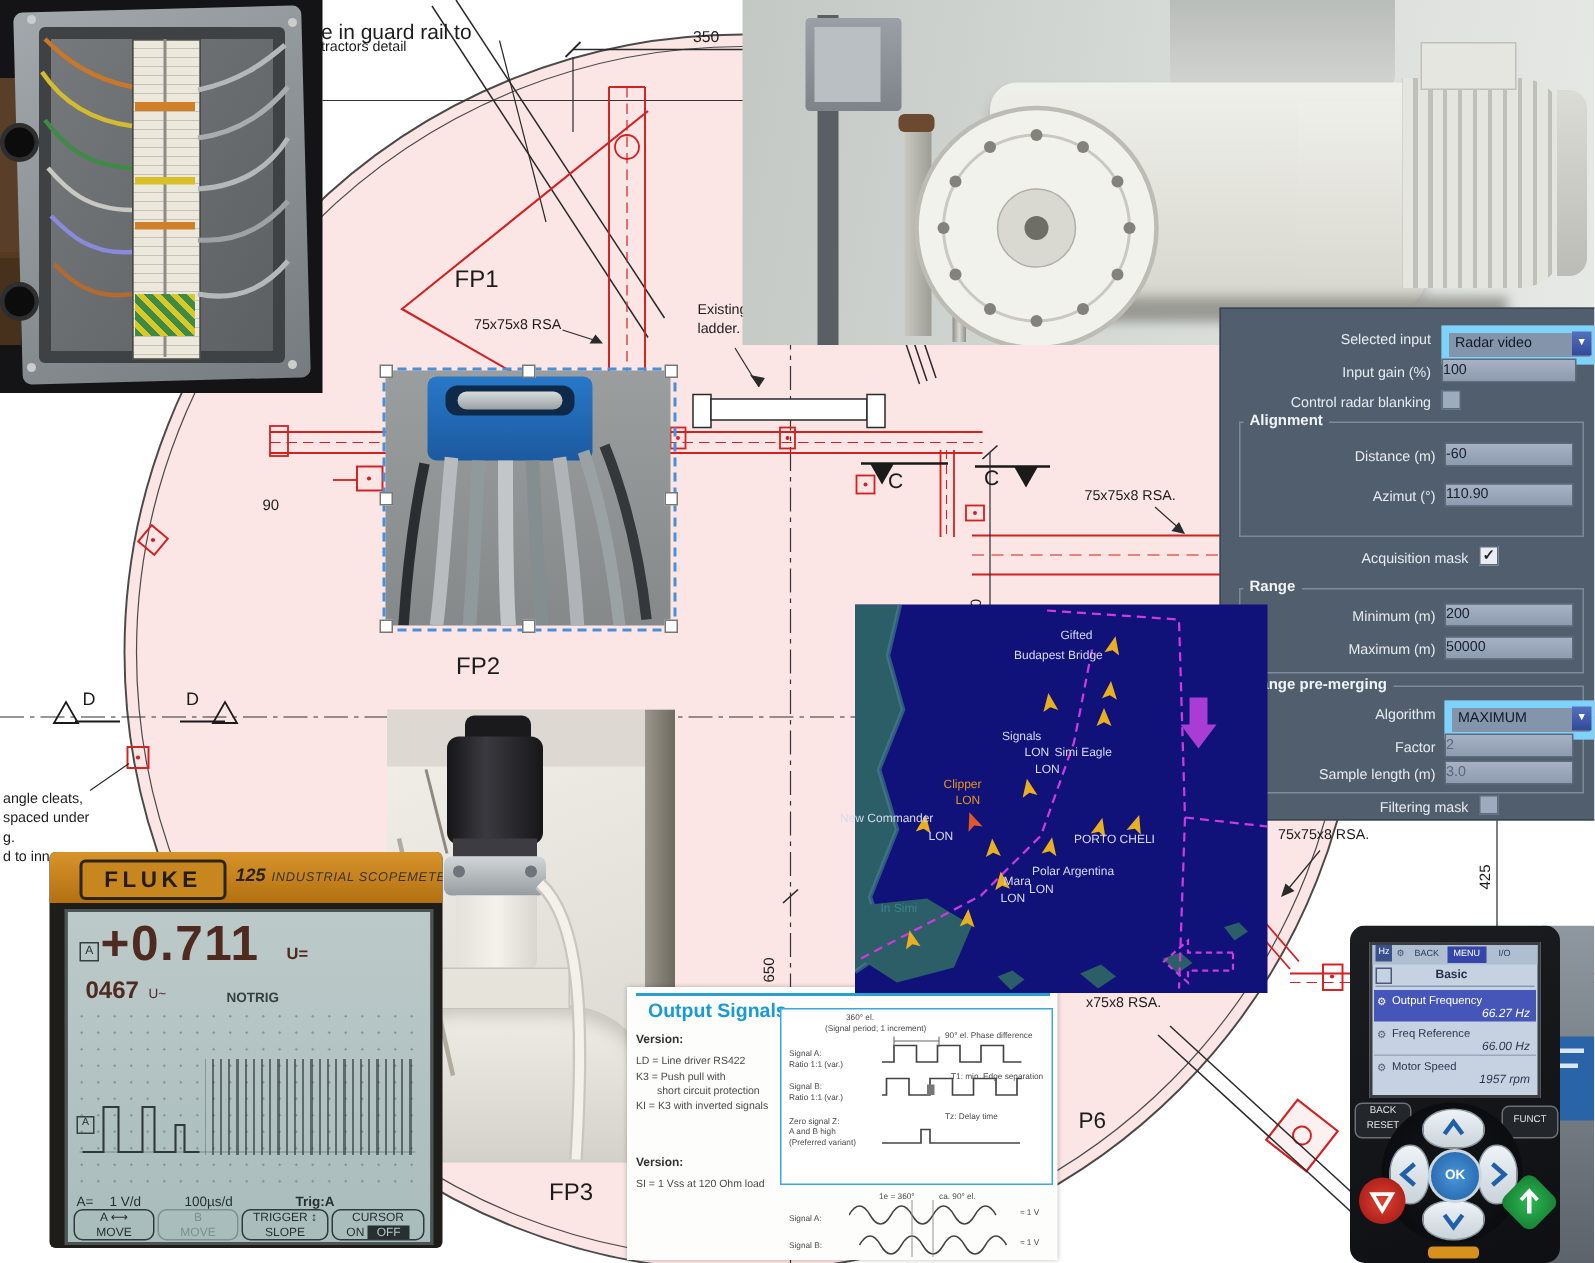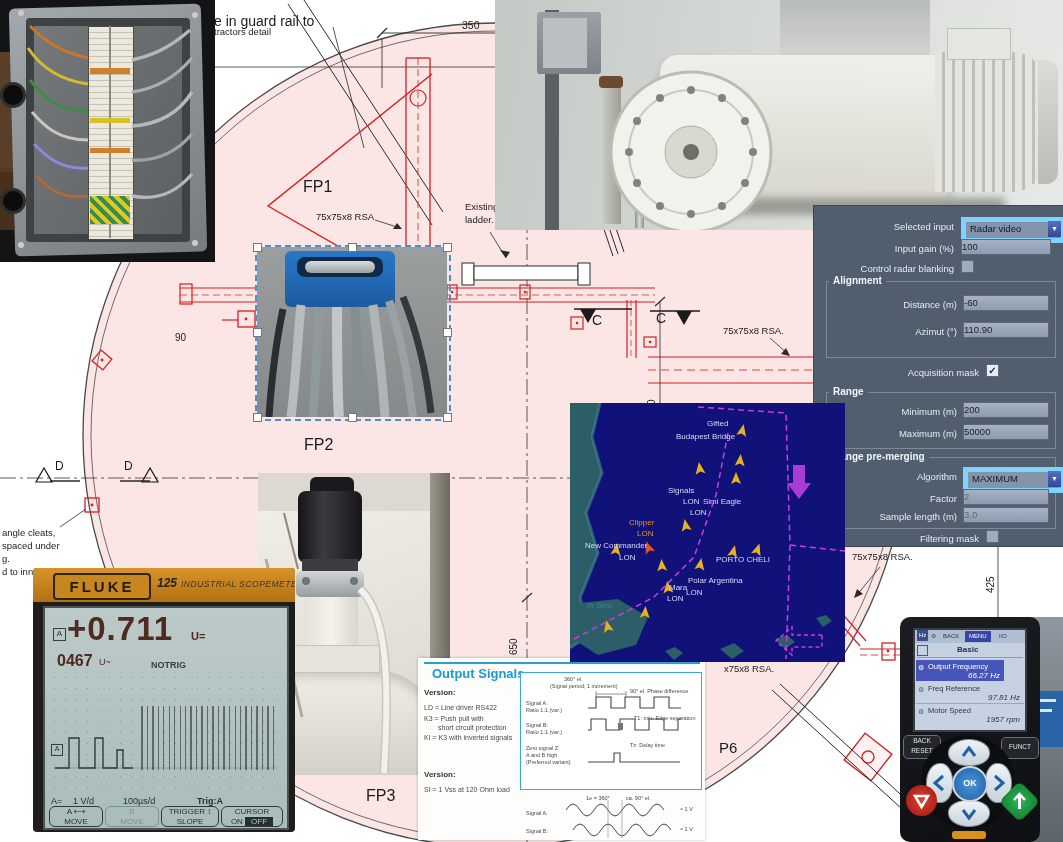--- a/index.html
+++ b/index.html
@@ -425,21 +425,21 @@
   </div>
 
   <div class="ship" style="left:707px;top:419px">Gifted</div>
   <div class="ship" style="left:676px;top:432px">Budapest Bridge</div>
   <div class="ship" style="left:668px;top:486px">Signals</div>
   <div class="ship" style="left:683px;top:497px">LON</div>
   <div class="ship" style="left:703px;top:497px">Simi Eagle</div>
   <div class="ship" style="left:690px;top:508px">LON</div>
   <div class="ship or" style="left:629px;top:518px">Clipper</div>
   <div class="ship or" style="left:637px;top:529px">LON</div>
-  <div class="ship" style="left:585px;top:541px">New Commander</div>
+  <div class="ship" style="left:560px;top:541px">New Commander</div>
   <div class="ship" style="left:619px;top:553px">LON</div>
   <div class="ship" style="left:716px;top:555px">PORTO CHELI</div>
   <div class="ship" style="left:688px;top:576px">Polar Argentina</div>
   <div class="ship" style="left:686px;top:588px">LON</div>
   <div class="ship" style="left:669px;top:583px">Mara</div>
   <div class="ship" style="left:667px;top:594px">LON</div>
   <div class="ship faint" style="left:587px;top:601px">In Simi</div>
 
   <div class="ph" style="left:33px;top:568px;width:262px;height:264px;background:#1f1d1a;border-radius:4px">
     <div class="abs" style="left:0;top:0;width:262px;height:34px;background:linear-gradient(#d8942a,#b27012)"></div>
@@ -500,29 +500,29 @@
       <div class="abs" style="left:0;top:0;width:110px;height:13px;background:#b0bed2;font-size:6px;line-height:13px;color:#2a3a5a">
         <span class="l" style="left:2px;top:0;background:#39508c;color:#fff;padding:0 2px;line-height:11px">Hz</span>
         <span class="l" style="left:16px;top:0;color:#44506a">⚙</span>
         <span class="l" style="left:28px;top:0">BACK</span>
         <span class="l" style="left:50px;top:1px;background:#3646a8;color:#fff;padding:0 4px;line-height:11px">MENU</span>
         <span class="l" style="left:84px;top:0">I/O</span>
       </div>
       <div class="abs" style="left:2px;top:15px;width:9px;height:9px;border:1px solid #4a5a7a"></div>
       <div class="l" style="left:42px;top:15px;font-size:8px;font-weight:bold;color:#26304a">Basic</div>
       <div class="abs" style="left:2px;top:27px;width:106px;height:1px;background:#8a98b4"></div>
-      <div class="abs" style="left:1px;top:30px;width:88px;height:21px;background:#4656b8;color:#fff">
+      <div class="abs" style="left:1px;top:30px;width:108px;height:21px;background:#4656b8;color:#fff">
         <span class="l" style="left:2px;top:4px;font-size:7px">⚙</span>
         <span class="dr-row-label" style="left:12px;top:2px">Output Frequency</span>
         <span class="dr-row-val" style="right:4px;top:11px">66.27 Hz</span>
       </div>
       <div class="abs" style="left:1px;top:52px;width:108px;height:21px;color:#2a3550;border-bottom:1px solid #9aa8c0">
         <span class="l" style="left:2px;top:4px;font-size:7px;color:#55607a">⚙</span>
         <span class="dr-row-label" style="left:12px;top:2px">Freq Reference</span>
-        <span class="dr-row-val" style="right:4px;top:11px">97.81 Hz</span>
+        <span class="dr-row-val" style="right:4px;top:11px">66.00 Hz</span>
       </div>
       <div class="abs" style="left:1px;top:74px;width:108px;height:21px;color:#2a3550">
         <span class="l" style="left:2px;top:4px;font-size:7px;color:#55607a">⚙</span>
         <span class="dr-row-label" style="left:12px;top:2px">Motor Speed</span>
         <span class="dr-row-val" style="right:4px;top:11px">1957 rpm</span>
       </div>
     </div>
     <div class="abs" style="left:3px;top:118px;width:36px;height:22px;background:#23262b;border:1px solid #6a7076;border-radius:5px;color:#dfe5ea;font-size:6.5px;text-align:center;line-height:10px">
       <span>BACK</span><br>
       <span>RESET</span>

